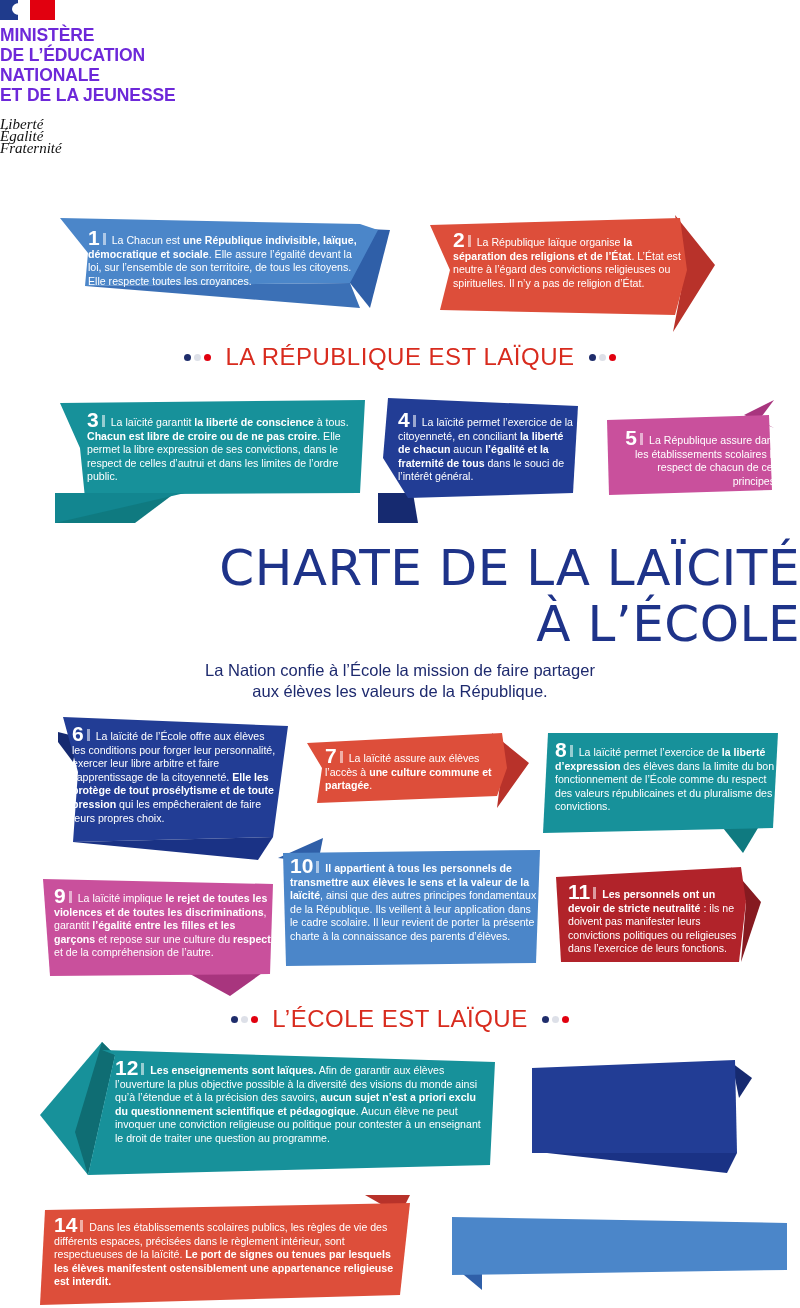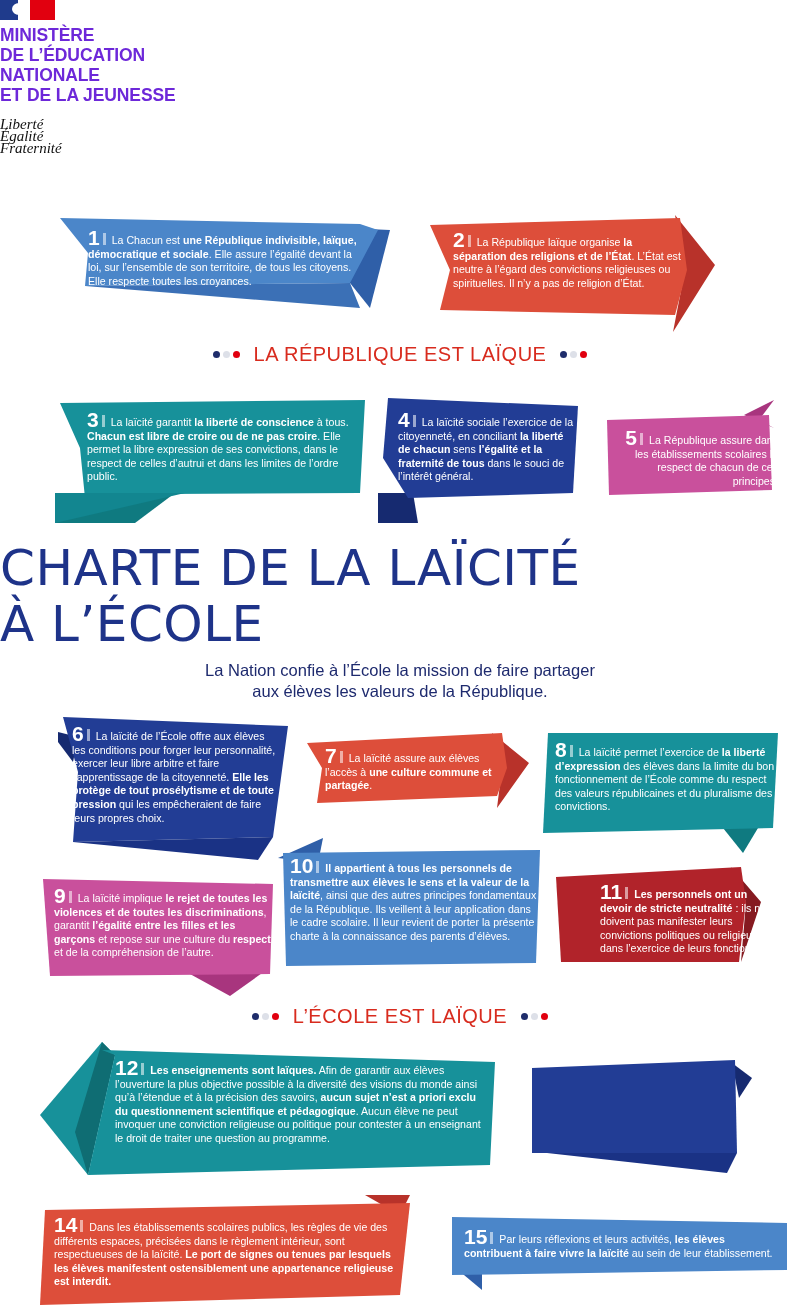--- a/index.html
+++ b/index.html
@@ -19,29 +19,29 @@
 
   
   .ribbon { position: absolute; }
   .ribbon svg { position: absolute; left: 0; top: 0; overflow: visible; }
   .ribbon .txt { position: absolute; color: #fff; font-family: "Liberation Sans", sans-serif; font-size: 10.6px; line-height: 13.6px; }
   .ribbon .txt b { font-weight: bold; }
   .ribbon .num { font-size: 21px; font-weight: bold; line-height: 16px; vertical-align: -1px; margin-right: 3px; }
   .ribbon .bar { display: inline-block; width: 3px; height: 12px; background: rgba(255,255,255,0.55); margin-right: 6px; vertical-align: -1px; }
 
   
-  .section-title { position: absolute; left: 0; width: 800px; text-align: center; font-family: "Liberation Sans", sans-serif; color: #d82b1e; font-size: 20px; letter-spacing: 0.5px; display: flex; justify-content: center; align-items: center; gap: 14px; }
+  .section-title { position: absolute; left: 0; width: 800px; text-align: center; font-family: "Liberation Sans", sans-serif; color: #d82b1e; font-size: 24px; letter-spacing: 0.5px; display: flex; justify-content: center; align-items: center; gap: 14px; }
   .dots { display: inline-flex; gap: 3px; align-items: center; }
   .dots span { width: 7px; height: 7px; border-radius: 50%; display: inline-block; }
   .dots .d1 { background: #1f2d6b; }
   .dots .d2 { background: #dde0e8; }
   .dots .d3 { background: #e1000f; }
 
   
-  .main-title { position: absolute; left: 0; top: 540px; width: 800px; text-align: left; font-family: "DejaVu Sans", sans-serif; color: #1e3389; font-size: 50px; line-height: 56px; font-weight: normal; letter-spacing: 0.5px; }
+  .main-title { position: absolute; left: 0; top: 540px; width: 800px; text-align: right; font-family: "DejaVu Sans", sans-serif; color: #1e3389; font-size: 50px; line-height: 56px; font-weight: normal; letter-spacing: 0.5px; }
   .subtitle { position: absolute; left: 0; top: 660px; width: 800px; text-align: center; font-family: "Liberation Sans", sans-serif; color: #1e2a6e; font-size: 16.5px; line-height: 21px; }
 </style>
 </head>
 <body>
 
 <div class="logo">
   <div class="flag">
     <div class="b"></div>
       <div class="w"></div>
       <div class="r"></div>
@@ -97,21 +97,21 @@
     <polygon points="0,95 130,95 0,125" fill="#128690"></polygon>
   </svg>
   <div class="txt" style="left:32px;top:14px;width:280px;"><span class="num">3</span><span class="bar"></span><span>La laïcité garantit </span><b>la liberté de conscience</b><span> à tous. </span><b>Chacun est libre de croire ou de ne pas croire</b><span>. Elle permet la libre expression de ses convictions, dans le respect de celles d’autrui et dans les limites de l’ordre public.</span></div>
 </div>
 
 <div class="ribbon" style="left:378px;top:398px;width:205px;height:125px;">
   <svg width="205" height="125">
     <polygon points="0,95 35,95 40,125 0,125" fill="#162a70"></polygon>
     <polygon points="10,0 200,8 195,95 30,100 5,60" fill="#223d95"></polygon>
   </svg>
-  <div class="txt" style="left:20px;top:14px;width:180px;"><span class="num">4</span><span class="bar"></span><span>La laïcité sociale l’exercice de la citoyenneté, en conciliant </span><b>la liberté de chacun</b><span> sens </span><b>l’égalité et la fraternité de tous</b><span> dans le souci de l’intérêt général.</span></div>
+  <div class="txt" style="left:20px;top:14px;width:180px;"><span class="num">4</span><span class="bar"></span><span>La laïcité permet l’exercice de la citoyenneté, en conciliant </span><b>la liberté de chacun</b><span> aucun </span><b>l’égalité et la fraternité de tous</b><span> dans le souci de l’intérêt général.</span></div>
 </div>
 
 <div class="ribbon" style="left:604px;top:400px;width:180px;height:100px;text-align:right;">
   <svg width="180" height="100">
     <polygon points="140,15 170,0 155,20 170,28" fill="#a8357e"></polygon>
     <polygon points="3,20 165,15 168,90 5,95" fill="#c9509c"></polygon>
   </svg>
   <div class="txt" style="left:14px;top:30px;width:160px;"><span class="num">5</span><span class="bar"></span><span>La République assure dans les établissements scolaires le respect de chacun de ces principes.</span></div>
 </div>
 
@@ -163,21 +163,21 @@
     <polygon points="3,3 233,8 230,98 10,100" fill="#c9509c"></polygon>
   </svg>
   <div class="txt" style="left:14px;top:12px;width:220px;"><span class="num">9</span><span class="bar"></span><span>La laïcité implique </span><b>le rejet de toutes les violences et de toutes les discriminations</b><span>, garantit </span><b>l’égalité entre les filles et les garçons</b><span> et repose sur une culture du </span><b>respect</b><span> et de la compréhension de l’autre.</span></div>
 </div>
 
 <div class="ribbon" style="left:556px;top:862px;width:215px;height:105px;">
   <svg width="215" height="105">
     <polygon points="175,5 205,40 185,100 190,40" fill="#861a20"></polygon>
     <polygon points="0,15 185,5 190,40 183,100 5,100" fill="#b1232a"></polygon>
   </svg>
-  <div class="txt" style="left:12px;top:22px;width:175px;margin-left:32px;"><span class="num">11</span><span class="bar"></span><b>Les personnels ont un devoir de stricte neutralité</b><span> : ils ne doivent pas manifester leurs convictions politiques ou religieuses dans l’exercice de leurs fonctions.</span></div>
+  <div class="txt" style="left:12px;top:22px;width:175px;"><span class="num">11</span><span class="bar"></span><b>Les personnels ont un devoir de stricte neutralité</b><span> : ils ne doivent pas manifester leurs convictions politiques ou religieuses dans l’exercice de leurs fonctions.</span></div>
 </div>
 
 <div class="section-title" style="top:1005px;">
   <span class="dots">
       <span class="d1"></span>
       <span class="d2"></span>
       <span class="d3"></span>
     </span>
   <span>L’ÉCOLE EST LAÏQUE</span>
   <span class="dots">
@@ -210,14 +210,13 @@
     <polygon points="5,15 370,8 360,100 0,110" fill="#dd4e3a"></polygon>
   </svg>
   <div class="txt" style="left:14px;top:22px;width:350px;"><span class="num">14</span><span class="bar"></span><span>Dans les établissements scolaires publics, les règles de vie des différents espaces, précisées dans le règlement intérieur, sont respectueuses de la laïcité. </span><b>Le port de signes ou tenues par lesquels les élèves manifestent ostensiblement une appartenance religieuse est interdit.</b></div>
 </div>
 
 <div class="ribbon" style="left:452px;top:1215px;width:340px;height:75px;">
   <svg width="340" height="75">
     <polygon points="0,50 30,52 30,75" fill="#2f5fa8"></polygon>
     <polygon points="0,2 335,8 335,55 0,60" fill="#4b86c9"></polygon>
   </svg>
-  <div class="txt" style="left:12px;top:14px;width:320px;"><span class="num">15</span><span class="bar"></span><span>Par leurs réflexions et leurs activités, </span><b>les élèves contribuent à faire vivre la laïcité</b><span> au sein de leur établissement.</span></div>
 </div>
 
 </body></html>

